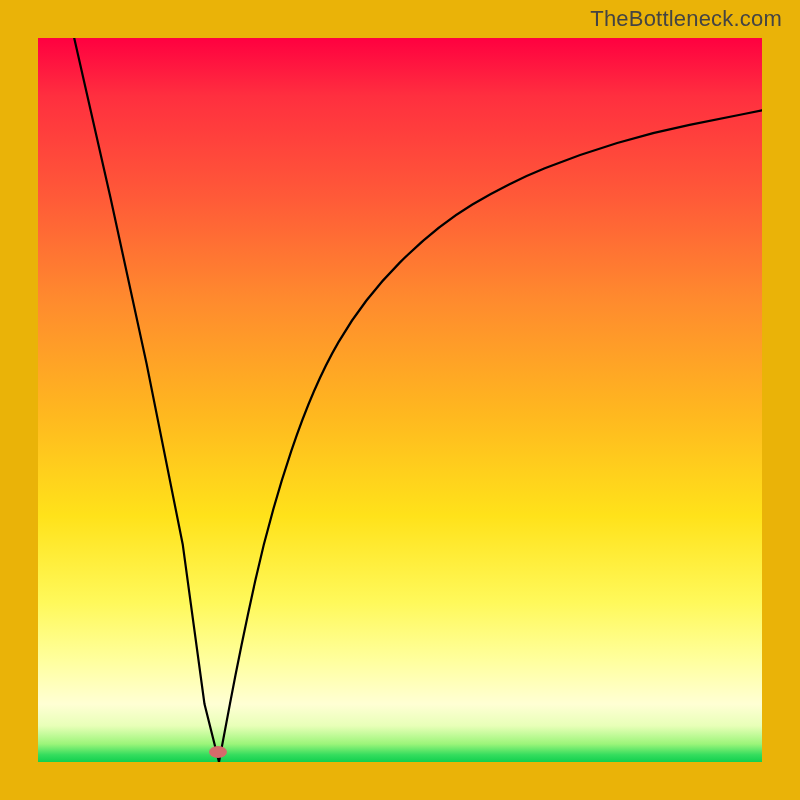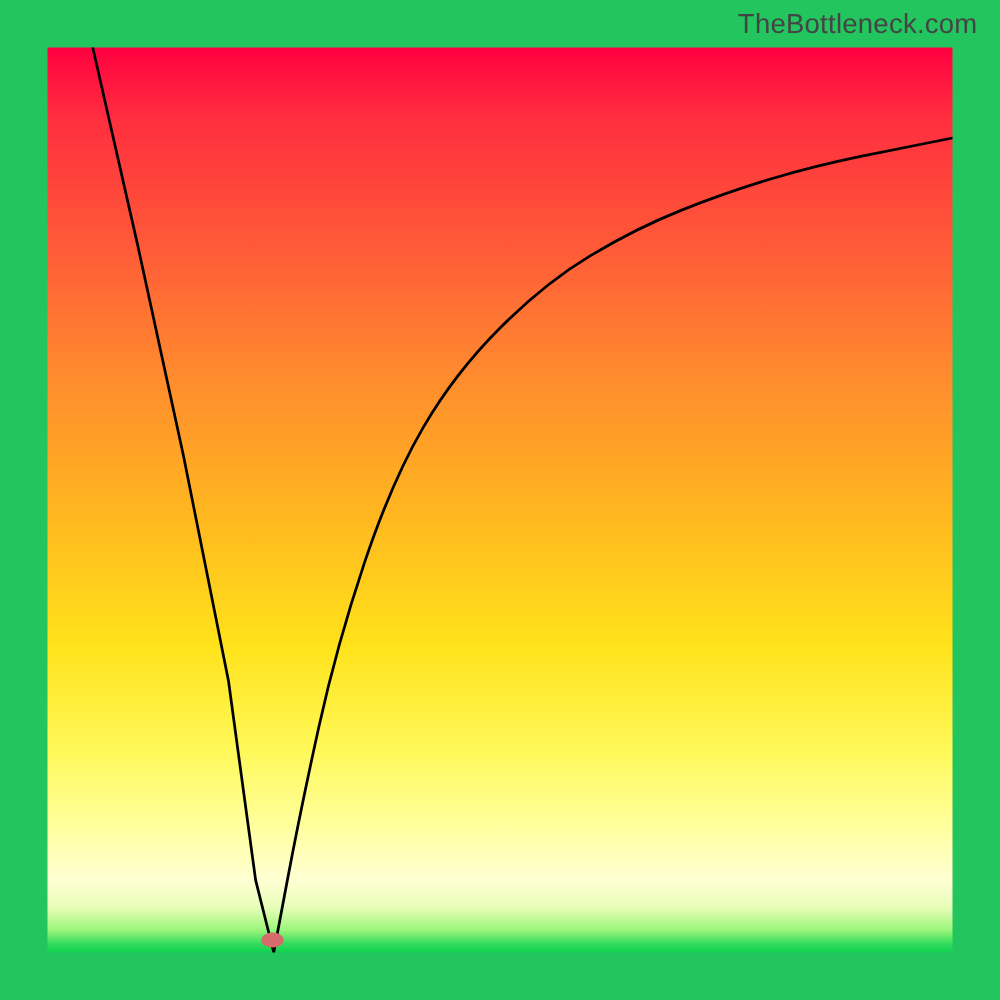--- a/index.html
+++ b/index.html
@@ -8,21 +8,21 @@
     width: 800px;
     height: 800px;
     overflow: hidden;
     background: #000;
     font-family: Arial, Helvetica, sans-serif;
   }
   .frame {
     position: relative;
     width: 800px;
     height: 800px;
-    background: #22c55e;
+    background: #eab308;
   }
   .watermark {
     position: absolute;
     top: 6px;
     right: 18px;
     color: #444;
     font-size: 22px;
     font-weight: 500;
     letter-spacing: 0.2px;
     user-select: none;

